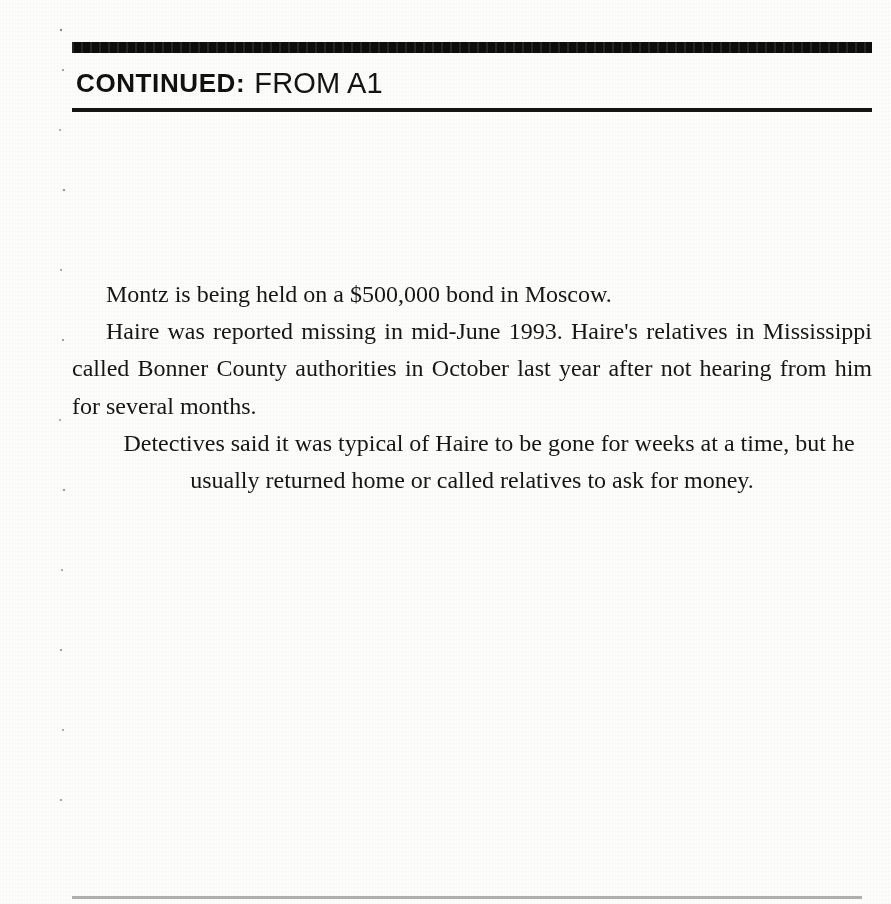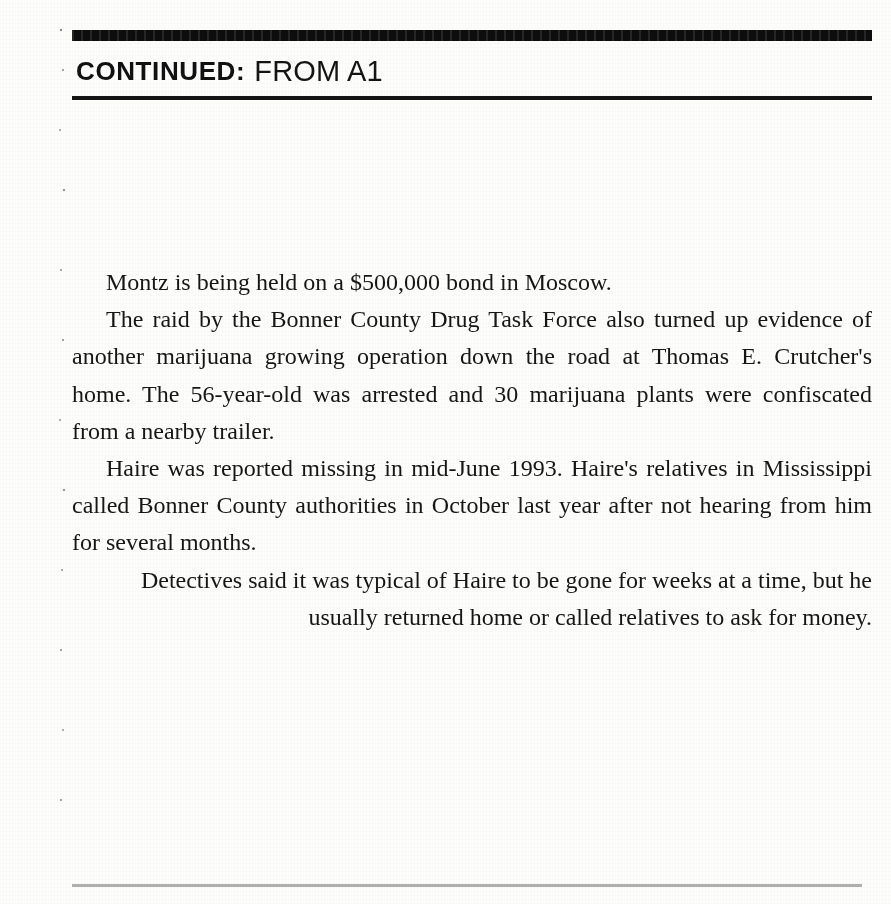--- a/index.html
+++ b/index.html
@@ -20,21 +20,21 @@
     position: absolute;
     inset: 0;
     background:
       repeating-linear-gradient(90deg, rgba(0,0,0,0.012) 0 1px, rgba(0,0,0,0) 1px 3px),
       repeating-linear-gradient(0deg, rgba(0,0,0,0.010) 0 1px, rgba(0,0,0,0) 1px 4px),
       #fdfdfc;
   }
   .column {
     position: absolute;
     left: 72px;
-    top: 0;
+    top: 12px;
     width: 800px;
     height: 772px;
   }
   
   .gutter-speckle {
     position: absolute;
     left: 58px;
     top: 10px;
     width: 10px;
     height: 870px;
@@ -128,21 +128,21 @@
     text-justify: inter-word;
   }
   .body p {
     margin: 0;
     text-indent: 34px;
   }
   .body p:last-child {
     text-align: left;
   }
   .body p.noindent-last {
-    text-align: right;
+    text-align: center;
   }
 
   
   .bottom-remnant {
     position: absolute;
     left: 0;
     top: 884px;
     width: 790px;
     height: 3px;
     background: rgba(0,0,0,0.30);
@@ -163,20 +163,19 @@
     <div class="continued-row">
       <span class="continued-label">CONTINUED:</span>
       <span class="continued-value">FROM A1</span>
     </div>
 
     <div class="rule-bottom"></div>
 
 
     <div class="body">
       <p>Montz is being held on a $500,000 bond in Moscow.</p>
-      <p>The raid by the Bonner County Drug Task Force also turned up evidence of another marijuana growing operation down the road at Thomas E. Crutcher's home. The 56-year-old was arrested and 30 marijuana plants were confiscated from a nearby trailer.</p>
       <p>Haire was reported missing in mid-June 1993. Haire's relatives in Mississippi called Bonner County authorities in October last year after not hearing from him for several months.</p>
       <p class="noindent-last">Detectives said it was typical of Haire to be gone for weeks at a time, but he usually returned home or called relatives to ask for money.</p>
     </div>
 
     <div class="bottom-remnant"></div>
   </div>
 </div>
 
 </body></html>

